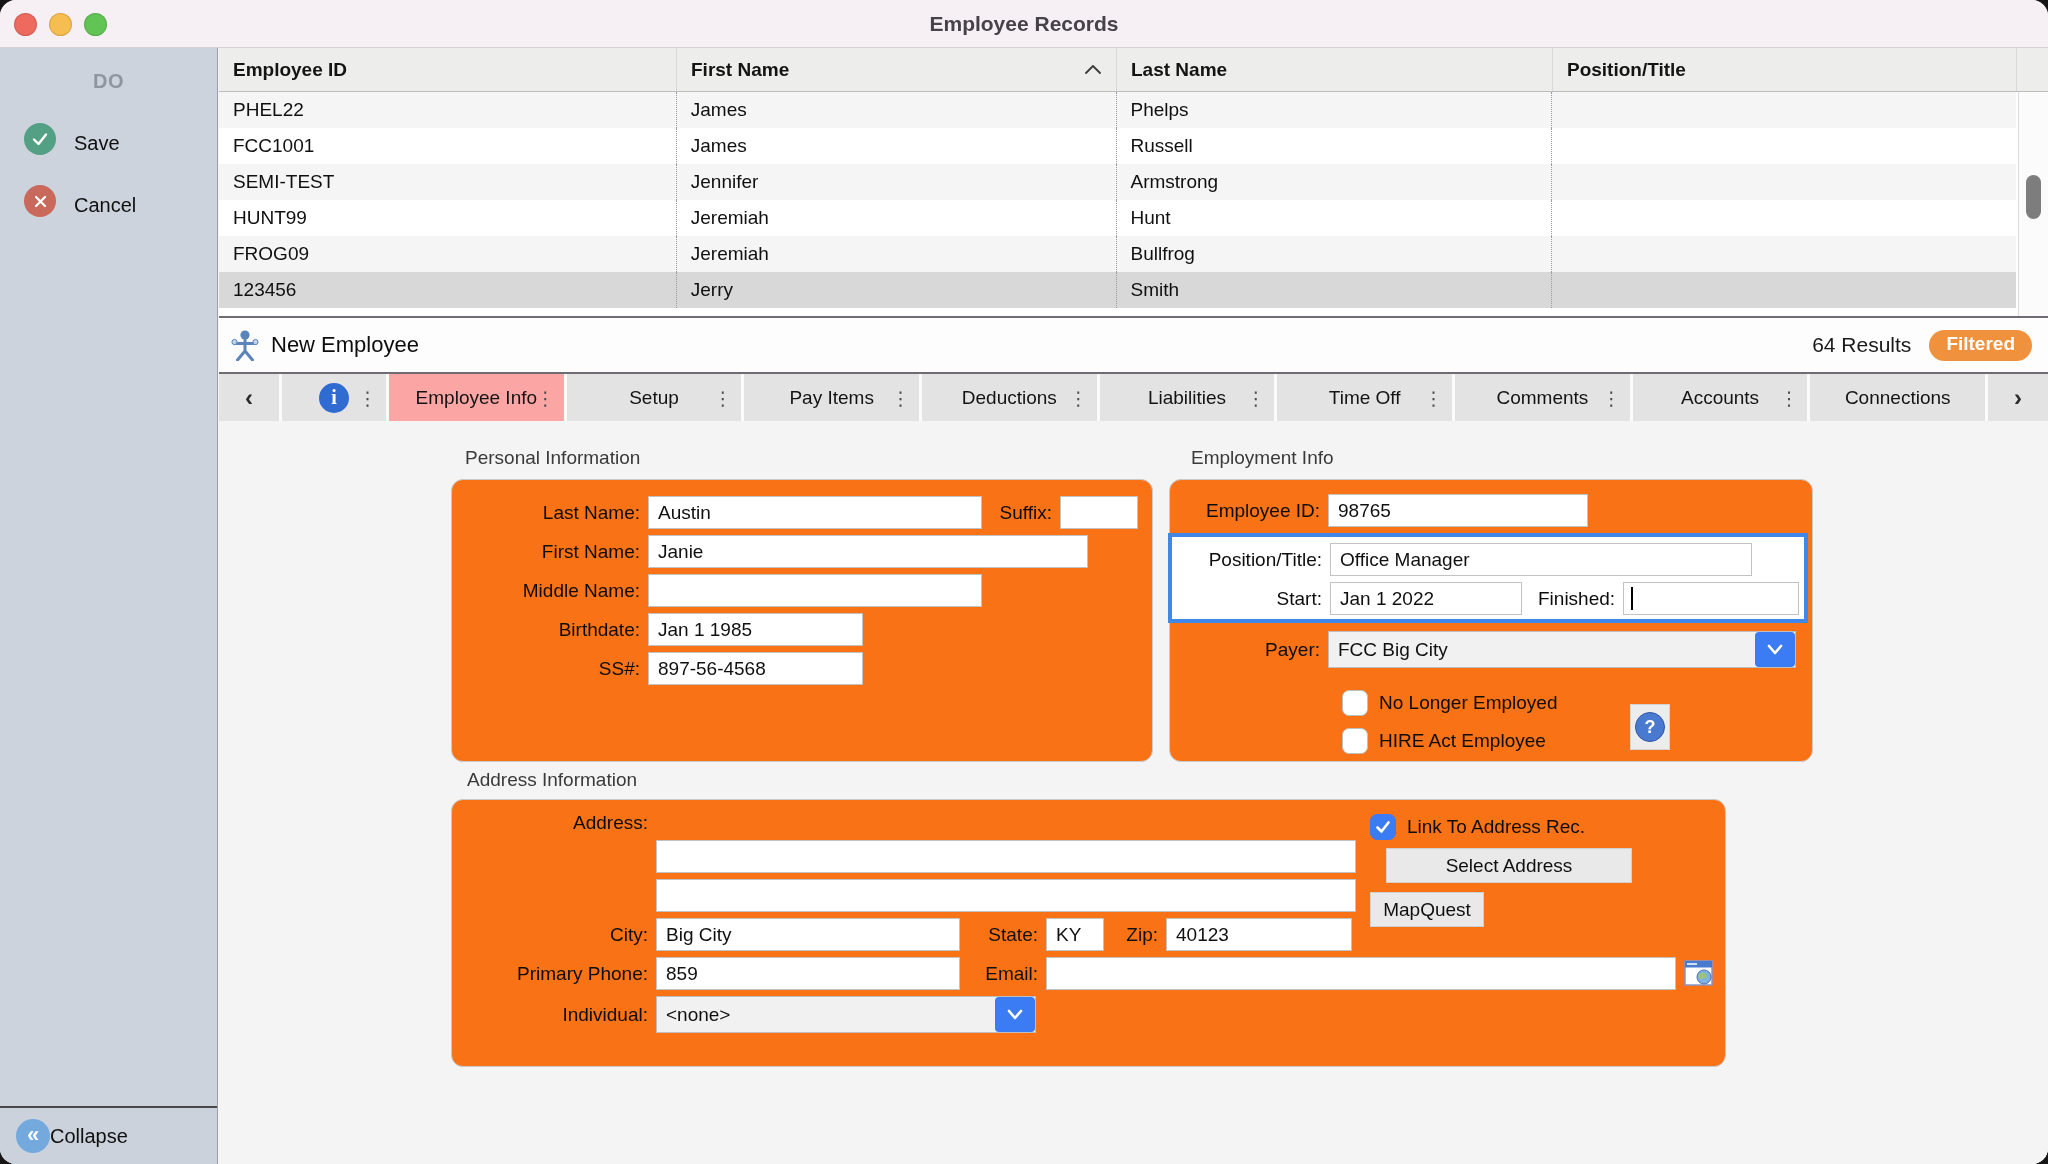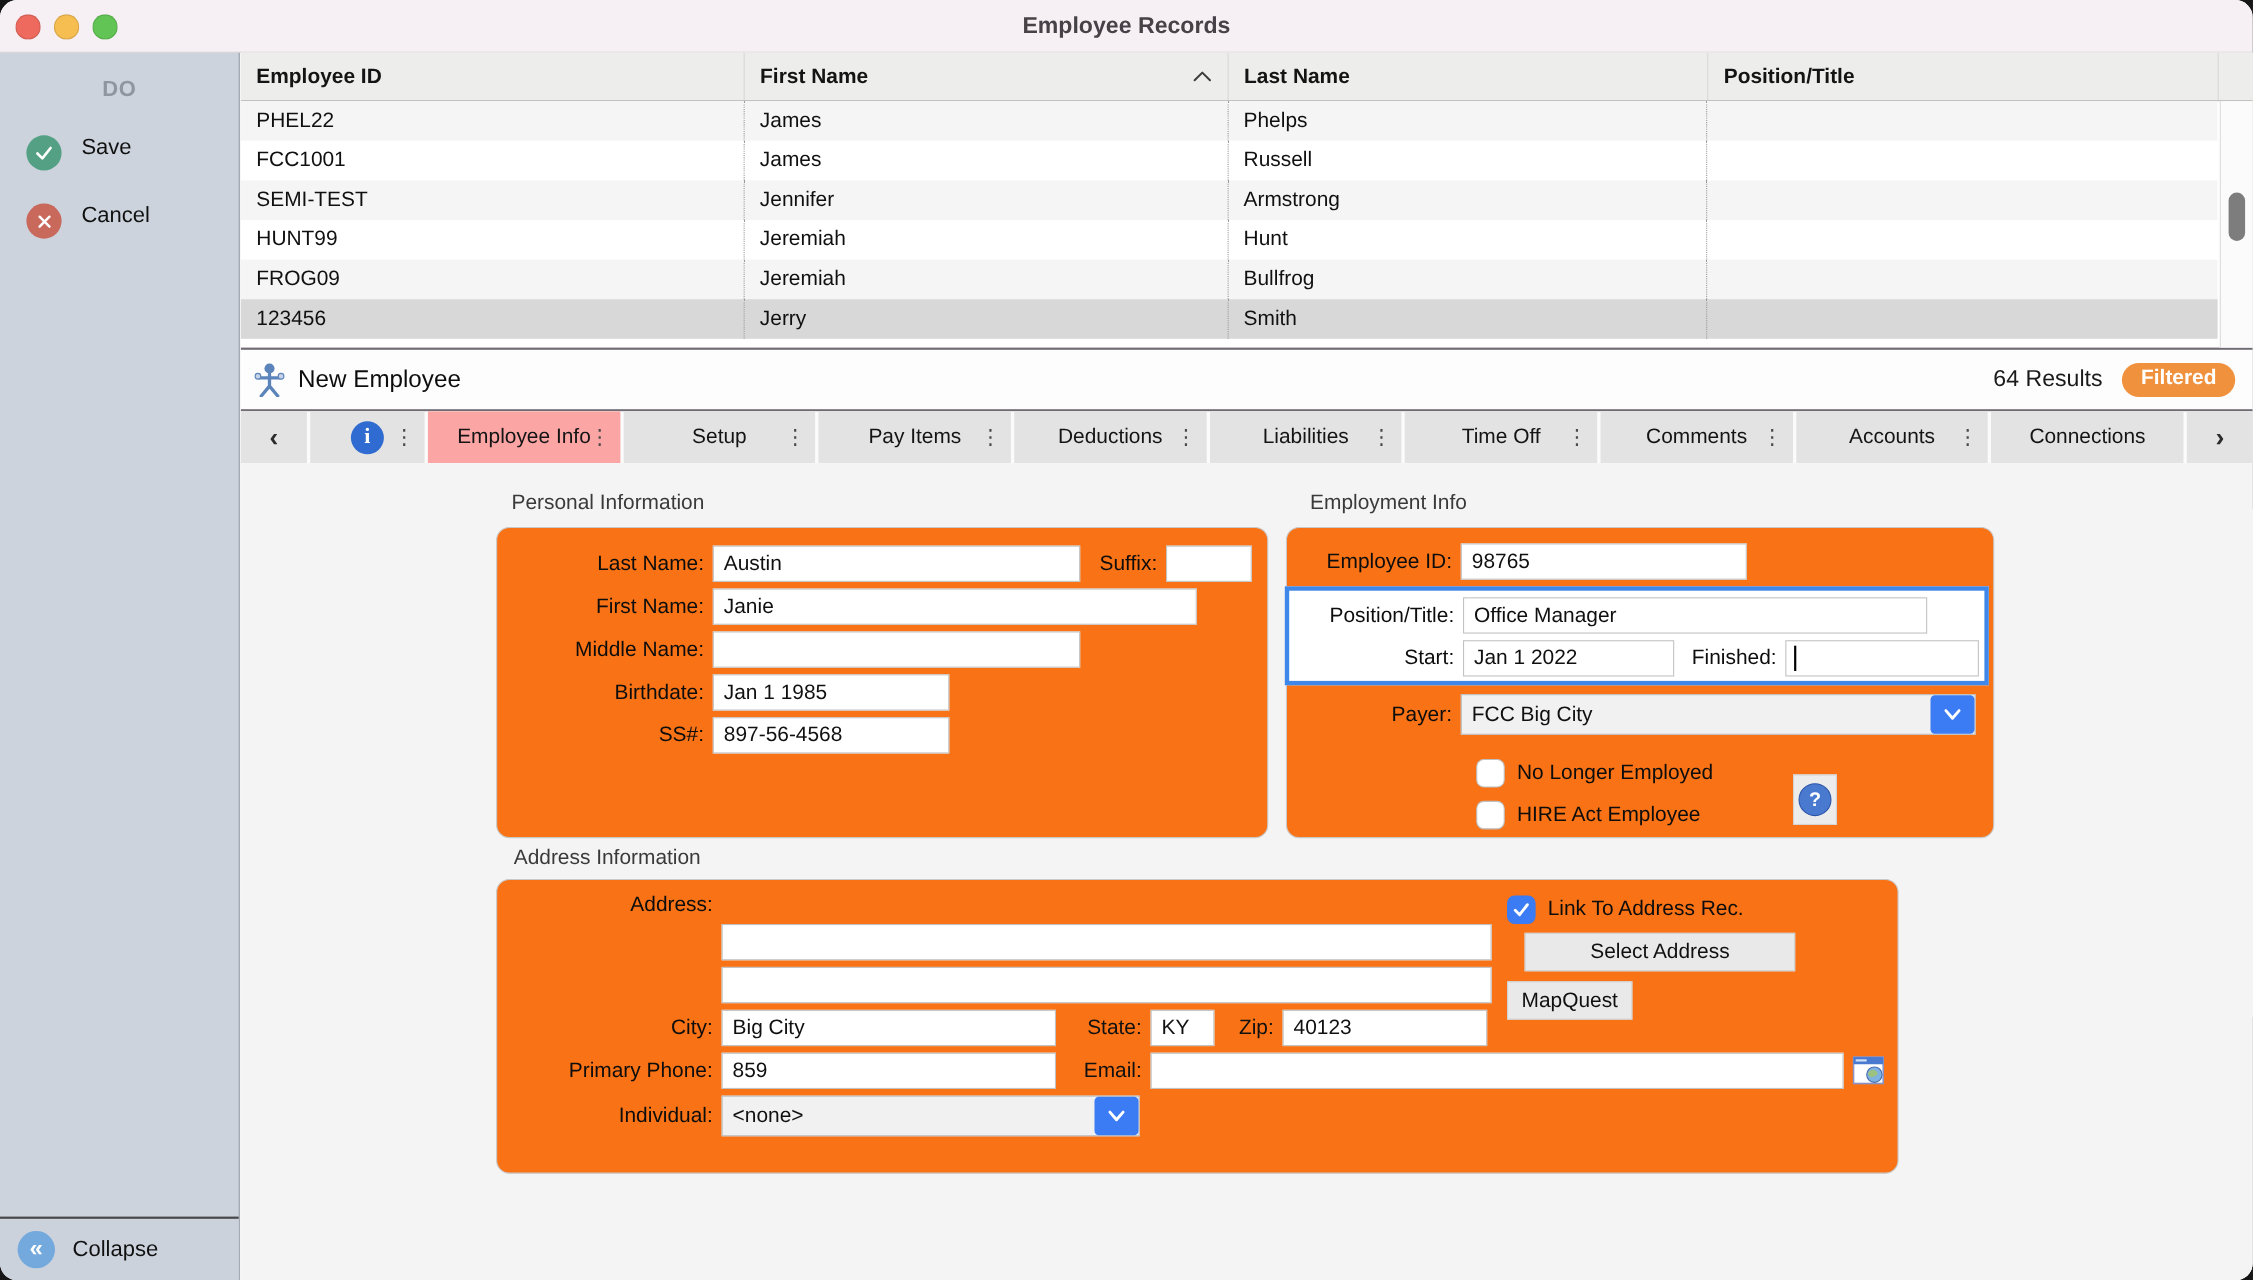--- a/index.html
+++ b/index.html
@@ -13,29 +13,29 @@
               border-bottom:1px solid #d6d0d5; display:flex; align-items:center; }
   .lights { position:absolute; left:14px; top:0; height:48px; display:flex; align-items:center; gap:12px; }
   .light { width:23px; height:23px; border-radius:50%; border:1px solid rgba(0,0,0,.12); }
   .light.red { background:#ee6a5e; } .light.yellow { background:#f6bd50; } .light.green { background:#62c454; }
   .title { width:100%; text-align:center; font-size:21px; font-weight:700; color:#474247; }
 
   
   .sidebar { position:absolute; left:0; top:48px; bottom:0; width:218px; background:#ccd3dc;
              border-right:1px solid #9aa0a8; }
   .do { text-align:center; padding-top:22px; font-size:20px; font-weight:700; color:#8f969f; letter-spacing:.5px; }
-  .sitem { display:flex; align-items:flex-start; gap:18px; padding-left:24px; margin-top:30px; cursor:default; }
+  .sitem { display:flex; align-items:flex-end; gap:18px; padding-left:24px; margin-top:30px; cursor:default; }
   .sicon { width:32px; height:32px; border-radius:50%; display:flex; align-items:center; justify-content:center; }
   .sicon.green { background:#53a084; } .sicon.red { background:#c9695c; }
   .slabel { font-size:20px; color:#101010; }
   .collapsebar { position:absolute; left:0; right:0; bottom:0; height:58px; background:#cbd2db;
                  border-top:2px solid #47474a; display:flex; align-items:center; padding-left:16px; }
   .cicon { width:34px; height:34px; border-radius:50%; background:#74a9dd; color:#fff; display:flex;
            align-items:center; justify-content:center; font-size:22px; font-weight:700; padding-bottom:3px; }
-  .clabel { font-size:20px; margin-left:16px; color:#101010; }
+  .clabel { font-size:20px; color:#101010; }
 
   
   .main { position:absolute; left:219px; top:48px; right:0; bottom:0; display:flex; flex-direction:column; background:#fff; }
 
   
   .table { height:270px; position:relative; background:#fff; border-bottom:2px solid #716c74; }
   .thead { display:flex; height:44px; background:#ededec; border-bottom:1px solid #bdbdbd; }
   .th { display:flex; align-items:center; padding-left:14px; font-size:19px; font-weight:700; color:#141414;
         border-right:1px solid #d8d8d8; }
   .th:last-child { border-right:none; }

